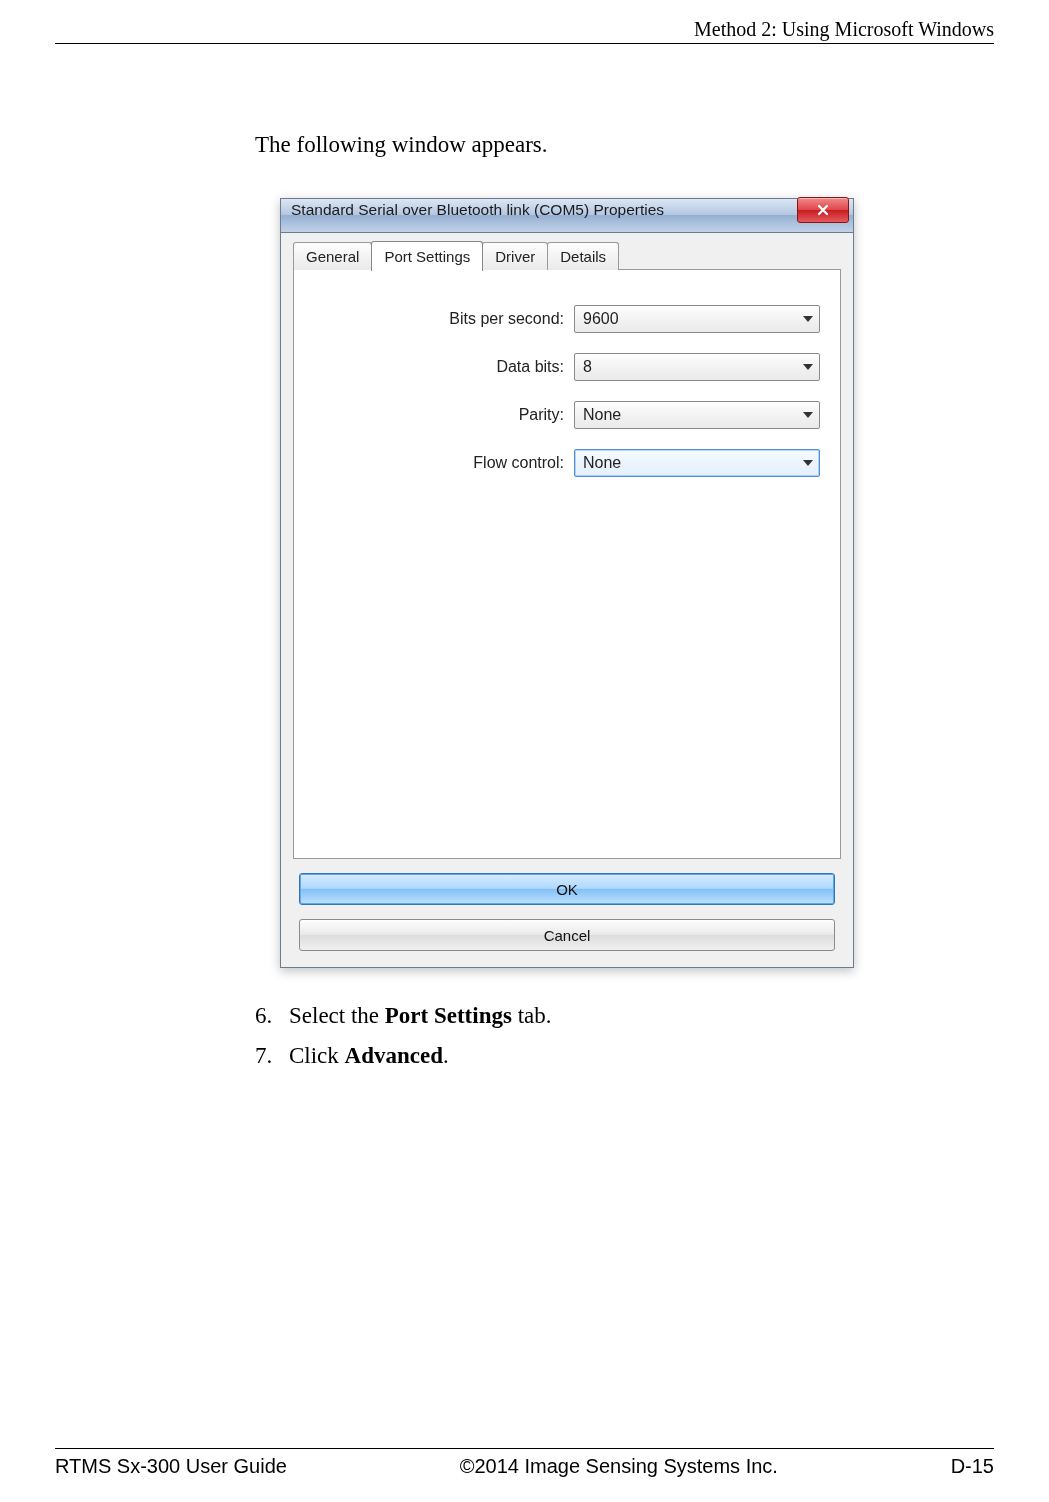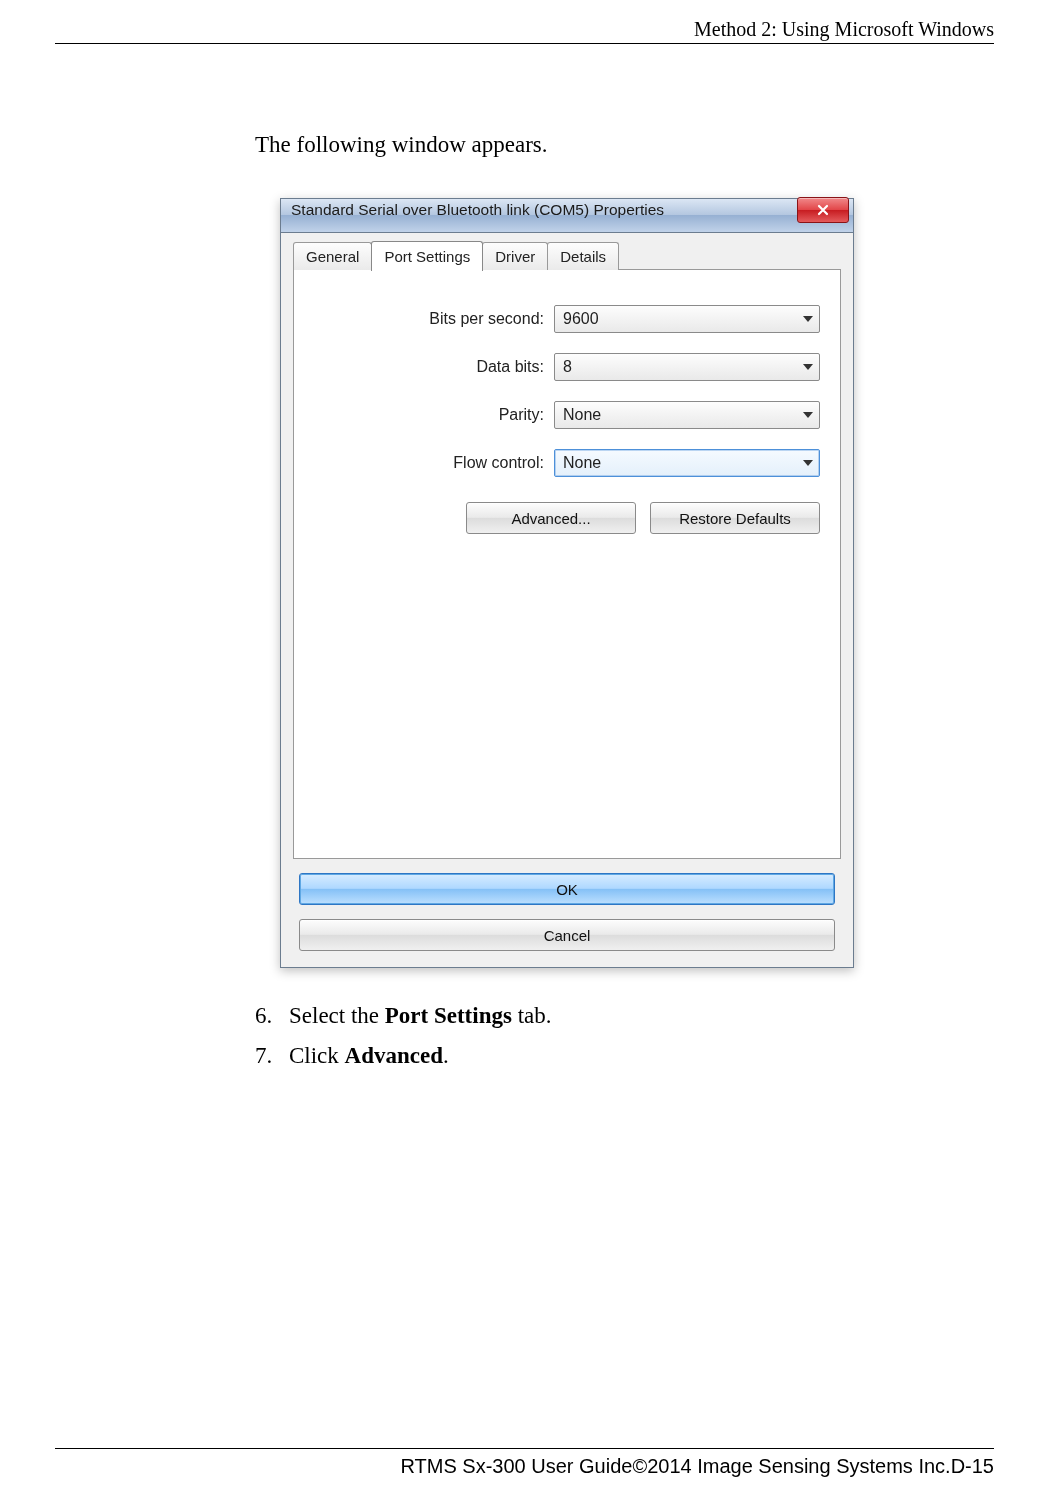--- a/index.html
+++ b/index.html
@@ -123,21 +123,21 @@
     margin-bottom: 20px;
   }
   .form-row label {
     width: 200px;
     text-align: right;
     padding-right: 10px;
     font-size: 16px;
     color:#222;
   }
   .w7-select {
-    width: 266px;
+    width: 246px;
     height: 28px;
     border: 1px solid #8a8a8a;
     background: linear-gradient(to bottom, #fdfdfd, #e9e9e9);
     display: flex;
     align-items: center;
     justify-content: space-between;
     padding: 0 6px 0 8px;
     box-sizing: border-box;
     font-size: 16px;
     color:#222;
@@ -206,21 +206,21 @@
   .step .txt b { font-weight: bold; }
 
   .footer {
     position: absolute;
     bottom: 24px;
     left: 55px;
     right: 55px;
     border-top: 1.5px solid #000;
     padding-top: 6px;
     display: flex;
-    justify-content: flex-end;
+    justify-content: space-between;
     font-family: Arial, Helvetica, sans-serif;
     font-size: 20px;
   }
 </style>
 </head>
 <body>
 
 <div class="page">
   <div class="header">
     <span>Method 2: Using Microsoft Windows</span>
@@ -277,24 +277,20 @@
 
 
           <div class="form-row">
             <label>Flow control:</label>
             <div class="w7-select highlight">
               <span>None</span>
               <span class="caret"></span>
             </div>
           </div>
 
-          <div class="panel-buttons">
-            <div class="w7-btn">Advanced...</div>
-            <div class="w7-btn">Restore Defaults</div>
-          </div>
         </div>
 
         <div class="dialog-footer">
           <div class="w7-btn primary">OK</div>
           <div class="w7-btn">Cancel</div>
         </div>
       </div>
     </div>
   </div>
 

